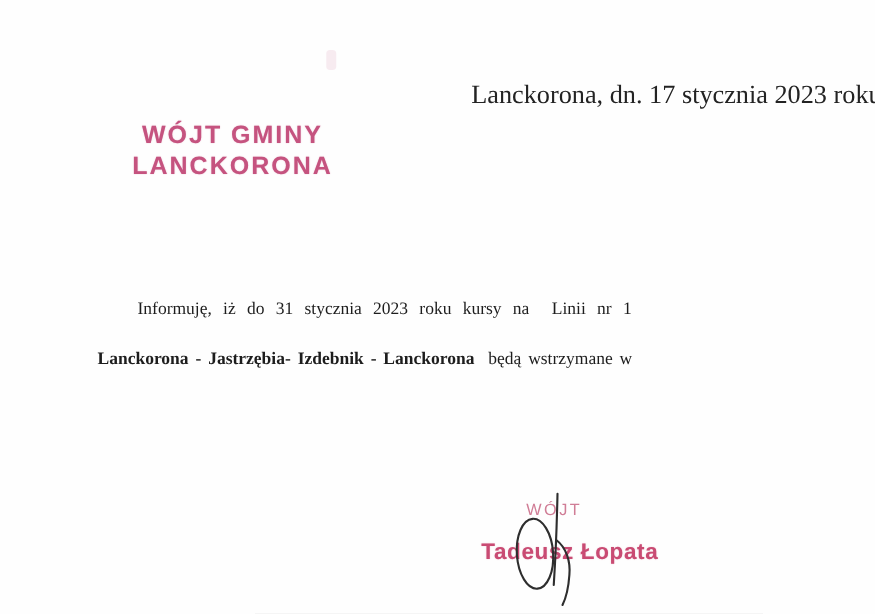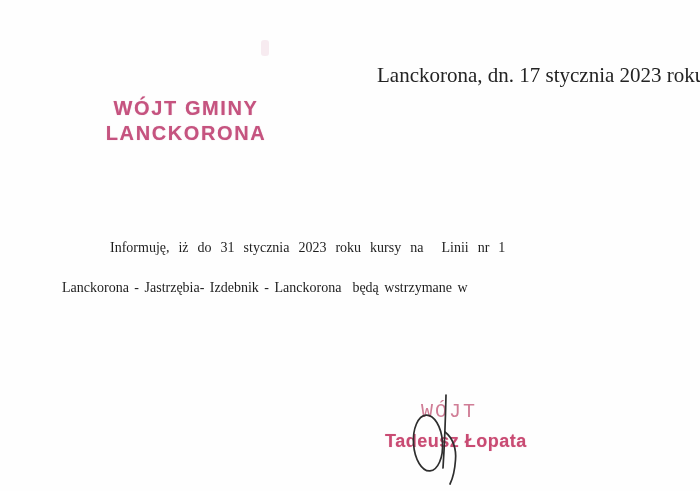--- a/index.html
+++ b/index.html
@@ -35,26 +35,26 @@
     color:#151515;
   }
   
   .body{
     position:absolute;left:62px;top:228px;width:586px;
     font-size:14px;color:#1d1d1d;
   }
   .line{height:40px;line-height:40px;white-space:pre;}
   .l1{text-indent:48px;word-spacing:5.5px;}
   .l2{word-spacing:2px;}
-  .bold{font-weight:400;}
+  .bold{font-weight:700;margin-left:16px;}
   
   .sig-role{
     position:absolute;left:421px;top:400px;
-    font-family:Liberation Mono, monospace;
-    font-size:20px;letter-spacing:2px;
+    font-family:Liberation Sans, sans-serif;
+    font-size:13px;letter-spacing:2px;
     color:#d07d96;
   }
   .sig-name{
     position:absolute;left:385px;top:431px;
     font-family:"Liberation Sans", sans-serif;
     font-size:18px;font-weight:700;letter-spacing:0.5px;
     color:#c94b73;
     text-shadow:0 0 1px rgba(201,75,115,.4);
   }
   .sig-ink{

